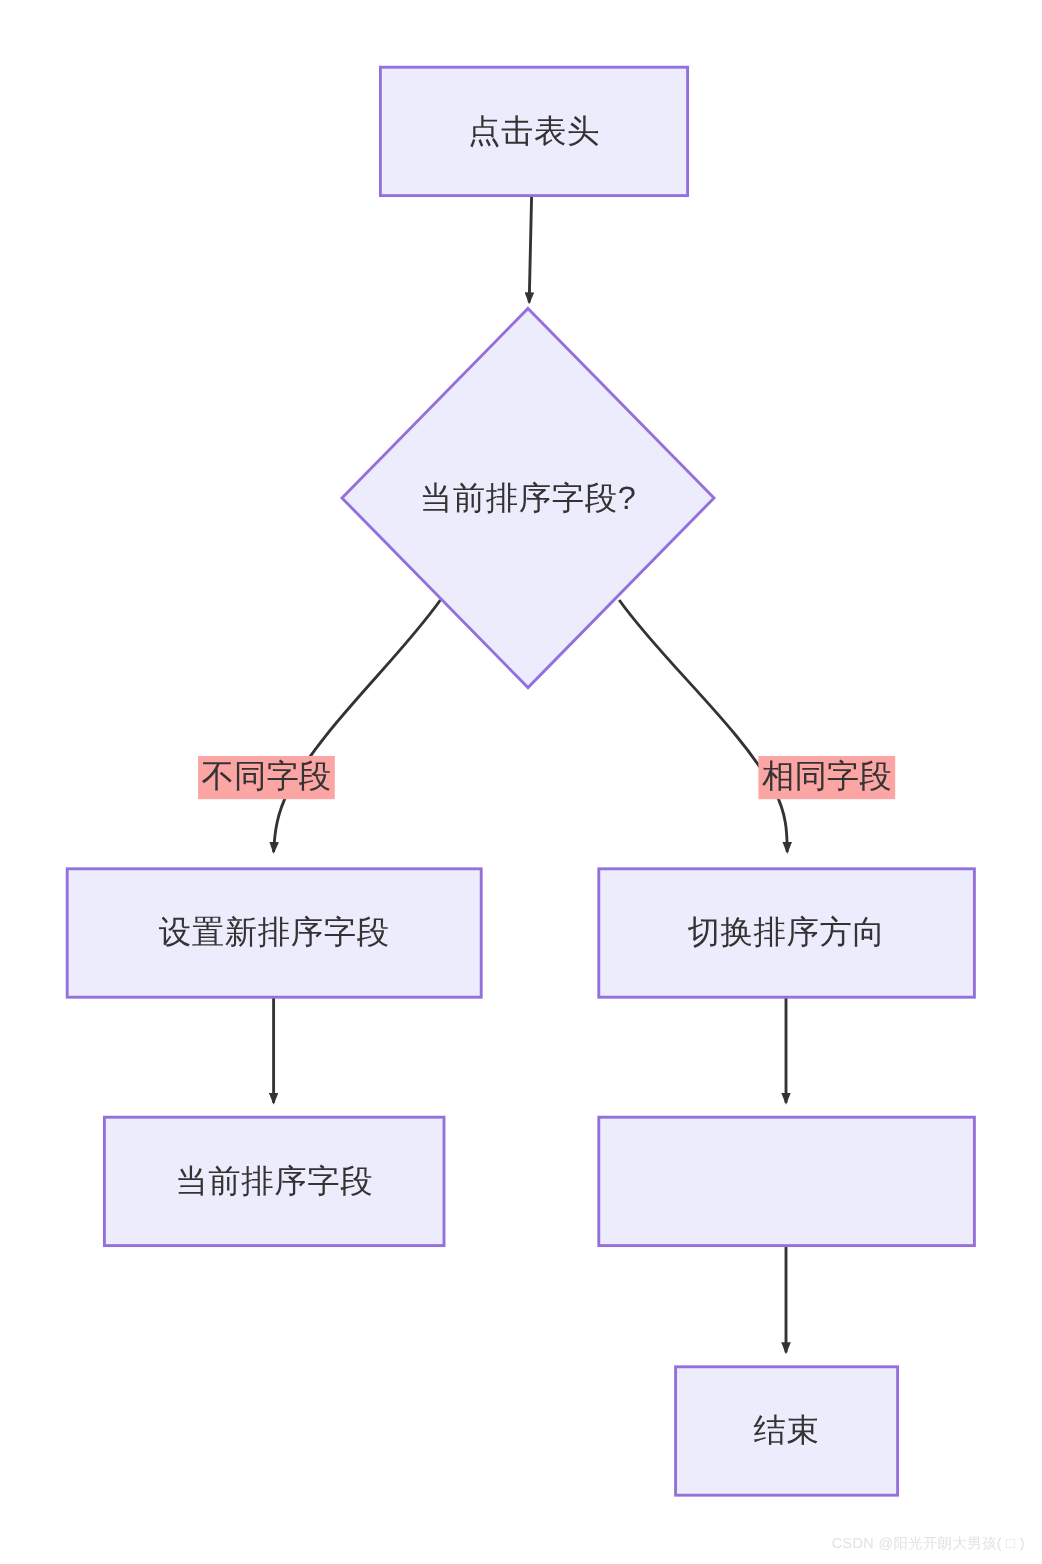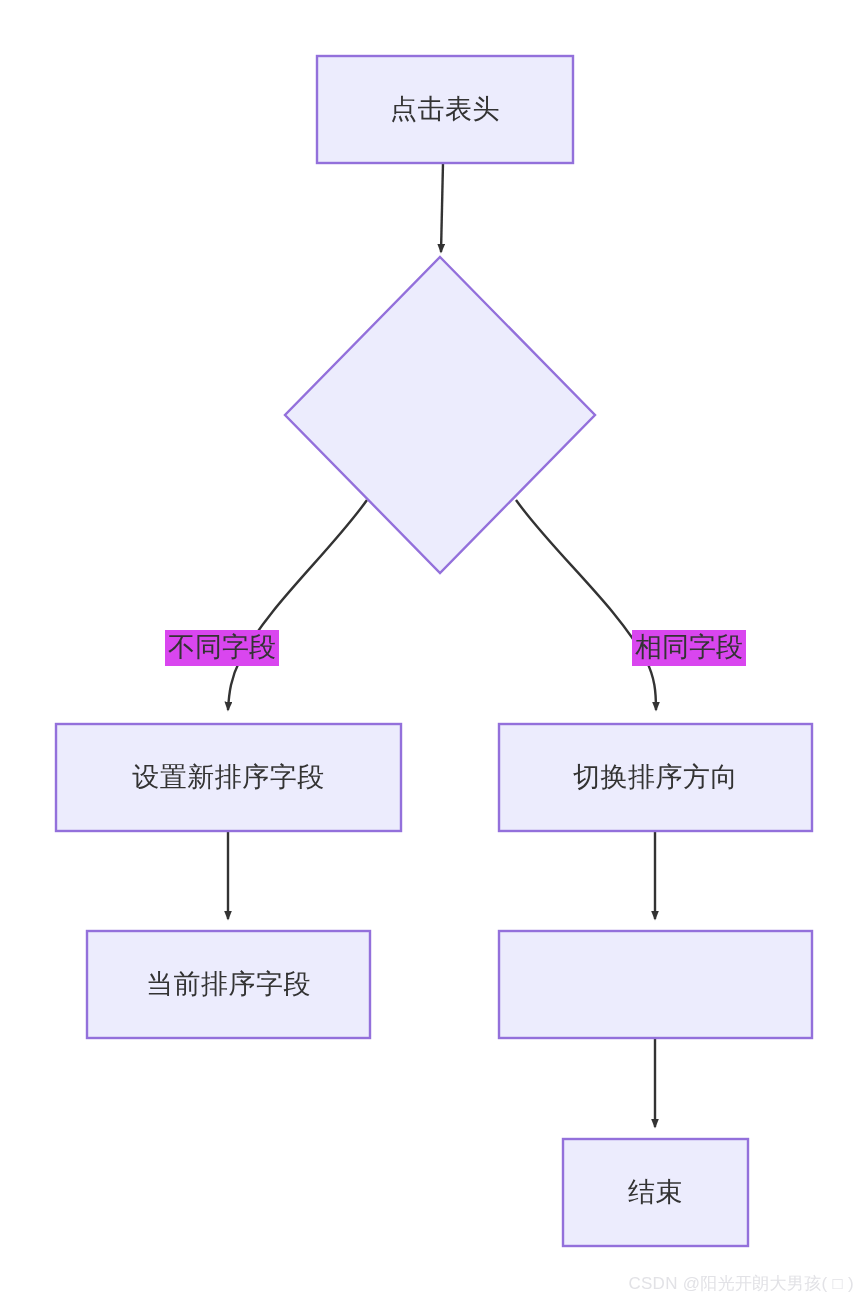--- a/index.html
+++ b/index.html
@@ -43,34 +43,34 @@
     letter-spacing: 0.5px;
     white-space: nowrap;
     pointer-events: none;
   }
 
   .edge-label {
     position: absolute;
     display: flex;
     align-items: center;
     justify-content: center;
-    background: #d946ef;
+    background: #fca5a5;
     color: #333333;
     font-size: 27px;
     line-height: 1.25;
     white-space: nowrap;
     padding: 1px 3px;
   }
 
   .watermark {
     position: absolute;
     right: 14px;
     bottom: 8px;
     color: #e2e2e6;
-    font-size: 17px;
+    font-size: 12px;
     white-space: nowrap;
     letter-spacing: 0.3px;
     text-align: center;
   }
 </style>
 </head>
 <body>
 
 <div id="canvas">
 
@@ -110,20 +110,23 @@
       <rect x="499" y="931" width="313" height="107" fill="#ececfd" stroke="#9370db" stroke-width="2.4"></rect>
 
       <rect x="563" y="1139" width="185" height="107" fill="#ececfd" stroke="#9370db" stroke-width="2.4"></rect>
     </g>
   </svg>
 
   <div class="node-label" style="left:317px; top:56px; width:256px; height:107px;">
     <span>点击表头</span>
   </div>
 
+  <div class="node-label" style="left:285px; top:362px; width:310px; height:107px;">
+    <span>当前排序字段?</span>
+  </div>
 
   <div class="node-label" style="left:56px; top:724px; width:345px; height:107px;text-align:center;">
     <span>设置新排序字段</span>
   </div>
 
   <div class="node-label" style="left:499px; top:724px; width:313px; height:107px;">
     <span>切换排序方向</span>
   </div>
 
   <div class="node-label" style="left:87px; top:931px; width:283px; height:107px;">

